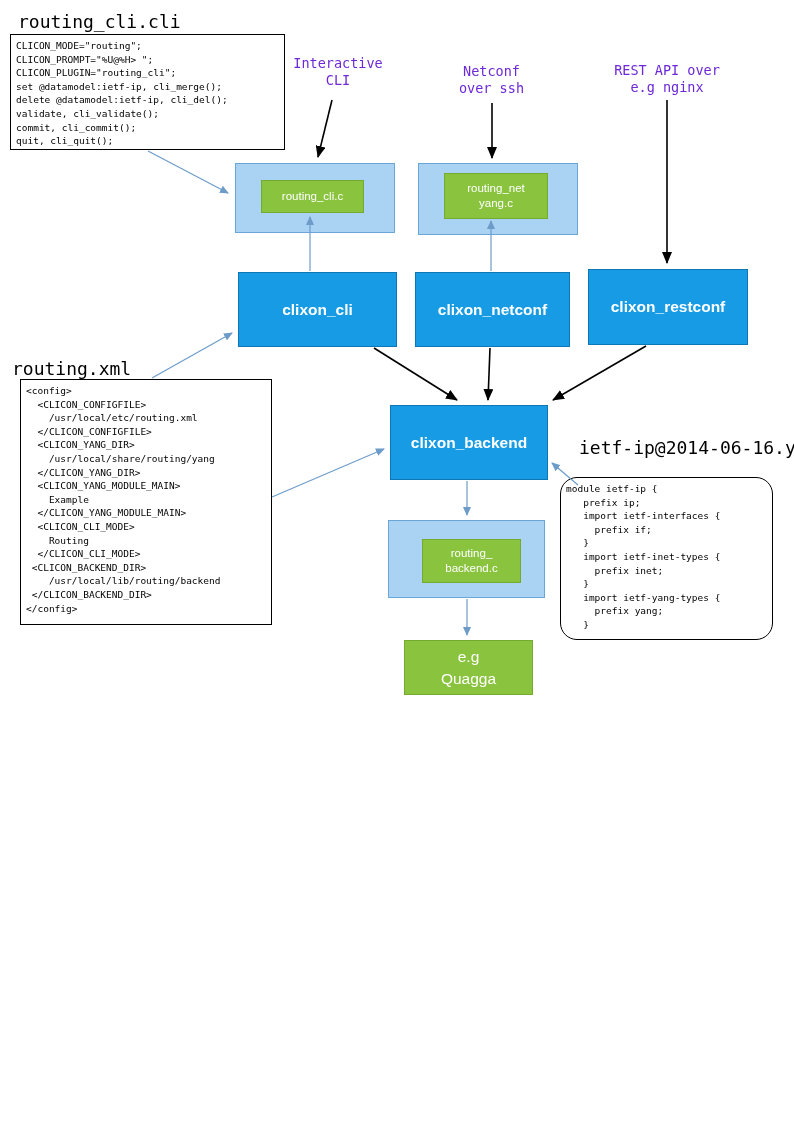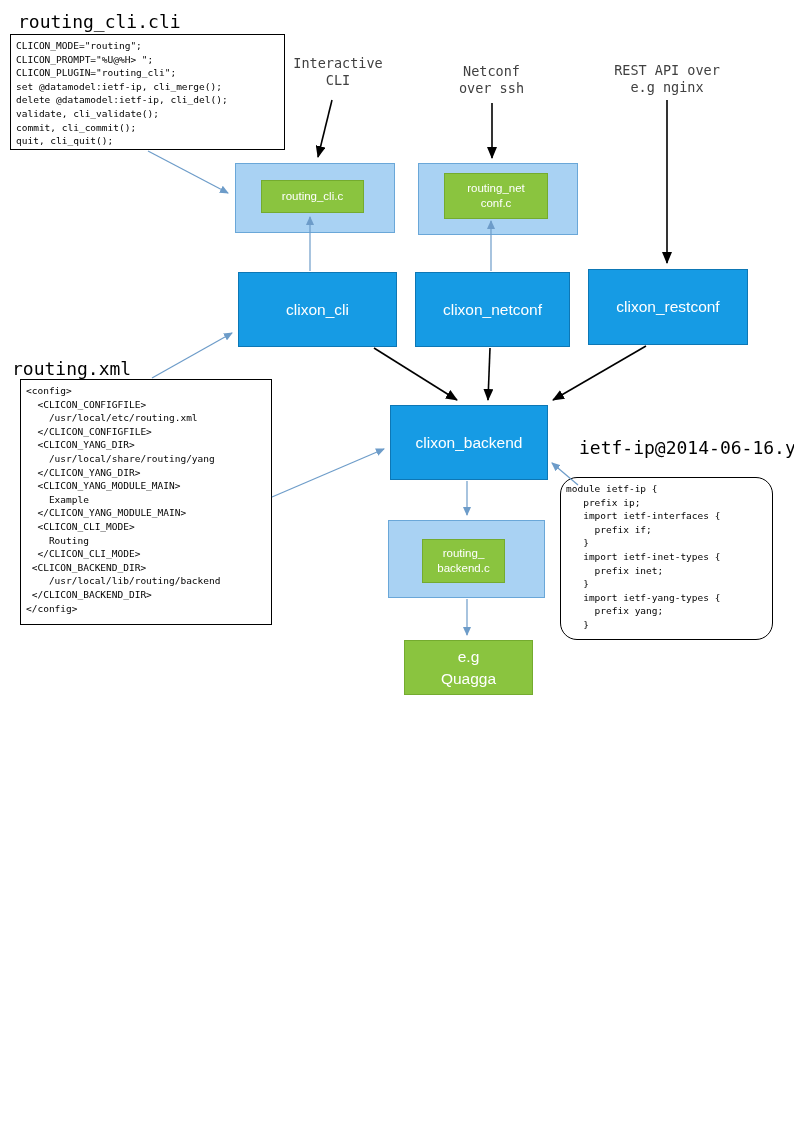--- a/index.html
+++ b/index.html
@@ -27,21 +27,21 @@
     padding: 4px 5px;
     font-family: "DejaVu Sans Mono", "Liberation Mono", monospace;
     font-size: 9.5px;
     line-height: 13.6px;
     color: #000;
     white-space: pre;
   }
   .annotation {
     font-size: 13.5px;
     line-height: 17px;
-    color: #404040;
+    color: #6d28d9;
     text-align: center;
     white-space: pre-line;
   }
   .node-blue {
     background: #169be4;
     border: 1px solid #0d77b5;
     color: #ffffff;
     font-family: "Liberation Sans", sans-serif;
     font-size: 15.5px;
     display: flex;
@@ -59,21 +59,21 @@
     color: #ffffff;
     font-family: "Liberation Sans", sans-serif;
     display: flex;
     align-items: center;
     justify-content: center;
     text-align: center;
     white-space: pre-line;
   }
   .green-small { font-size: 11.5px; line-height: 15px; }
   .green-big   { font-size: 15.5px; line-height: 22px; }
-  .node-label  { white-space: pre-line; }
+  .node-label  { white-space: pre-line; font-weight: bold; }
   svg.arrows { position:absolute; left:0; top:0; pointer-events:none; }
 </style>
 </head>
 <body>
 
 <div class="page">
 
   <div class="abs file-title" style="left:18px; top:11px;">routing_cli.cli</div>
   <div class="abs code-box" style="left:10px; top:34px; width:275px; height:116px;">
     <pre>CLICON_MODE="routing";
@@ -91,21 +91,21 @@
   <div class="abs annotation" style="left:434px; top:63px; width:115px;">Netconf
 over ssh</div>
   <div class="abs annotation" style="left:592px; top:62px; width:150px;">REST API over
 e.g nginx</div>
 
   <div class="abs node-lightblue" style="left:235px; top:163px; width:160px; height:70px;">
     <div class="abs node-green green-small" style="left:25px; top:16px; width:103px; height:33px;">routing_cli.c</div>
   </div>
   <div class="abs node-lightblue" style="left:418px; top:163px; width:160px; height:72px;">
     <div class="abs node-green green-small" style="left:25px; top:9px; width:104px; height:46px;">routing_net
-conf.c</div>
+yang.c</div>
   </div>
 
   <div class="abs node-blue" style="left:238px; top:272px; width:159px; height:75px;">
     <span class="node-label">clixon_cli</span>
   </div>
   <div class="abs node-blue" style="left:415px; top:272px; width:155px; height:75px;">
     <span class="node-label">clixon_netconf</span>
   </div>
   <div class="abs node-blue" style="left:588px; top:269px; width:160px; height:76px;">
     <span class="node-label">clixon_restconf</span>
@@ -144,21 +144,21 @@
    }
    import ietf-inet-types {
      prefix inet;
    }
    import ietf-yang-types {
      prefix yang;
    }</pre>
   </div>
 
   <div class="abs node-lightblue" style="left:388px; top:520px; width:157px; height:78px;">
-    <div class="abs node-green green-small" style="left:33px; top:18px; width:83px; height:44px;">routing_
+    <div class="abs node-green green-small" style="left:33px; top:18px; width:99px; height:44px;">routing_
 backend.c</div>
   </div>
 
   <div class="abs node-green green-big" style="left:404px; top:640px; width:129px; height:55px;">e.g
 Quagga</div>
 
   <svg class="arrows" width="794" height="1123" viewBox="0 0 794 1123">
     <defs>
       <marker id="ab" markerUnits="userSpaceOnUse" markerWidth="13" markerHeight="10" refX="11" refY="5" orient="auto">
         <path d="M0,0 L12,5 L0,10 z" fill="#000000"></path>

